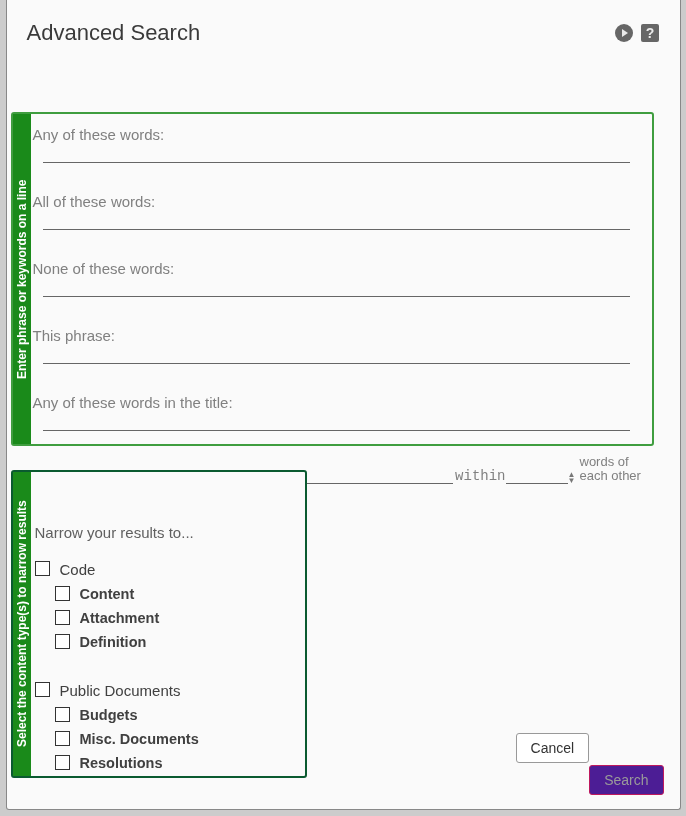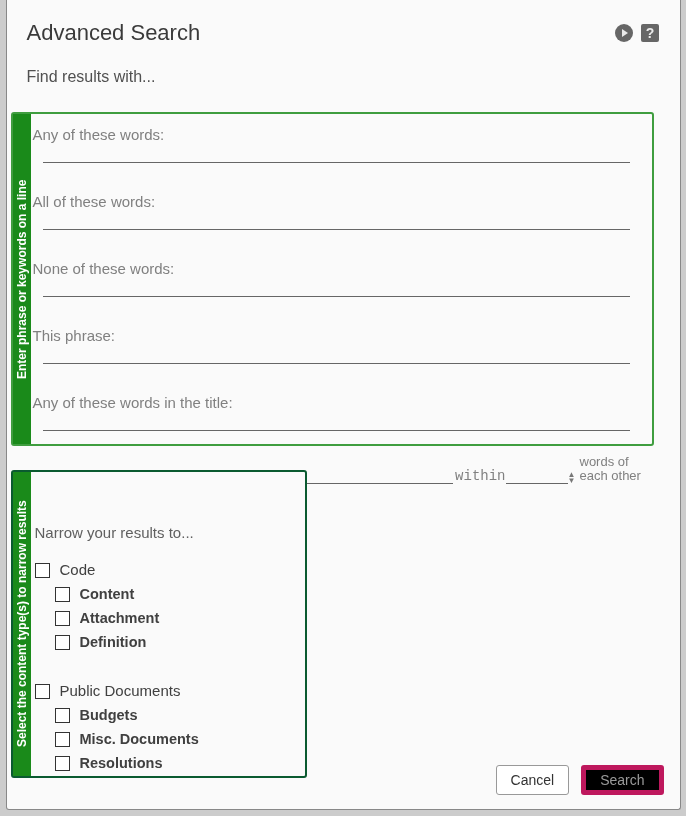--- a/index.html
+++ b/index.html
@@ -165,21 +165,21 @@
     left: 18px; right: 0; top: 0; bottom: 0;
     padding: 52px 8px 8px 4px;
   }
   .narrow-title {
     font-size: 15px;
     color: #606060;
     margin-bottom: 20px;
   }
   .check-row {
     display: flex;
-    align-items: flex-end;
+    align-items: flex-start;
     gap: 10px;
     font-size: 15px;
     color: #404040;
     margin-bottom: 8px;
   }
   .check-row.sub {
     padding-left: 20px;
     font-size: 14.5px;
     font-weight: bold;
   }
@@ -190,41 +190,42 @@
     flex-shrink: 0;
   }
   .group-gap { height: 24px; }
 
   
   .footer {
     position: absolute;
     right: 16px;
     bottom: 14px;
     display: flex;
-    gap: 12px;
+    gap: 0;
   }
   .btn {
     height: 30px;
     padding: 0 14px;
     font-size: 14px;
     border-radius: 3px;
     cursor: pointer;
     display: inline-flex;
     align-items: center;
     justify-content: center;
   }
   .btn-cancel {
     background: #fff;
     border: 1px solid #999;
     color: #333;
   }
   .btn-search {
-    background: #000000;
-    border: 5px solid #be185d;
+    background: #4c1d95;
+    border: 1px solid #be185d;
     color: #9a9a9a;
+    margin-top: 32px;
   }
 </style>
 </head>
 <body>
 
 <div class="dialog">
 
   <div class="header-row">
     <div class="title">Advanced Search</div>
     <div class="header-icons">
@@ -236,21 +237,20 @@
       </span>
       <span class="btn-icon">
         <svg viewBox="0 0 20 20" width="20" height="20">
             <rect x="1" y="1" width="18" height="18" rx="2" fill="#666"></rect>
             <text x="10" y="15" text-anchor="middle" font-size="14" font-family="Arial" fill="#eaeaea" font-weight="bold">?</text>
           </svg>
       </span>
     </div>
   </div>
 
-  <div class="subtitle">Find results with...</div>
 
   <div class="panel-words">
     <div class="sidebar-label">Enter phrase or keywords on a line</div>
     <div class="panel-words-inner">
 
       <div class="field-row">
         <span class="field-label">Any of these words:</span>
         <input class="field-input-line" style="">
       </div>
 

